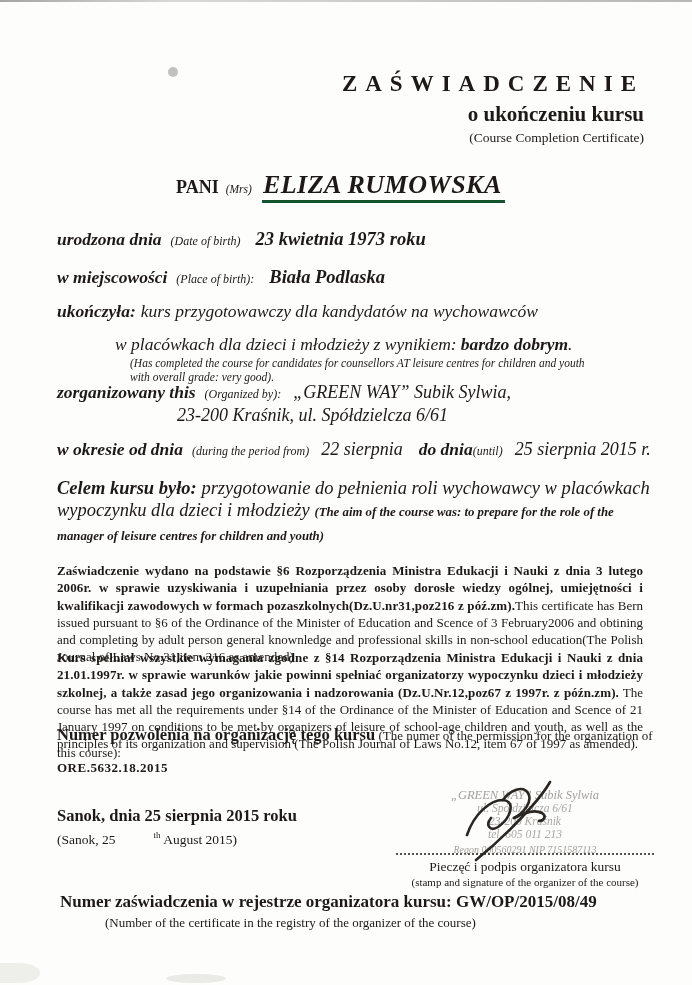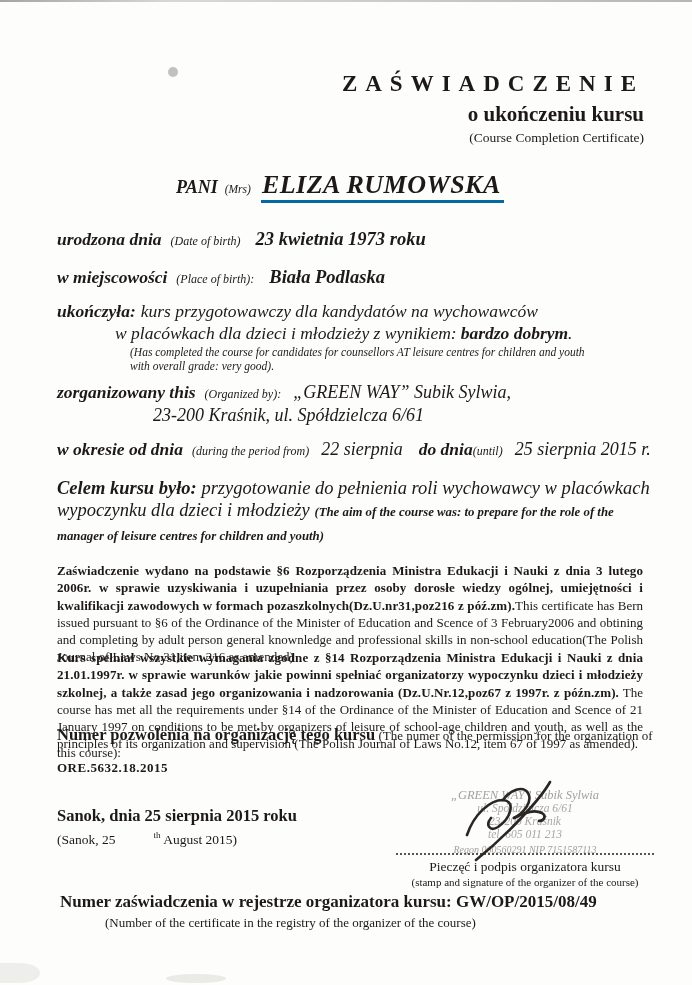--- a/index.html
+++ b/index.html
@@ -17,41 +17,41 @@
     background:#ececе8;background:#ececе8;background:#ececE8;border-radius:0 60% 60% 0;opacity:.9;}
   .smudge-bm{position:absolute;left:166px;top:974px;width:60px;height:9px;
     background:#eaeae6;border-radius:50%;}
   
   .header{position:absolute;top:71px;left:0;width:644px;text-align:right;}
   .title{font-size:23px;font-weight:bold;letter-spacing:8px;white-space:nowrap;}
   .subtitle{font-size:21px;font-weight:bold;margin-top:5px;}
   .subtitle-en{font-size:13.5px;margin-top:3px;}
   
   .recipient{position:absolute;top:170px;left:176px;white-space:nowrap;}
-  .pani{font-style:italic;font-weight:bold;font-size:18px;}
+  .pani{font-weight:bold;font-size:18px;}
   .mrs{font-style:italic;font-size:11.5px;margin-left:3px;}
   .name{font-style:italic;font-weight:bold;font-size:26px;margin-left:6px;
-    border-bottom:3px solid #0369a1;padding:0 3px 1px 1px;letter-spacing:.5px;}
+    border-bottom:3px solid #14532d;padding:0 3px 1px 1px;letter-spacing:.5px;}
   
   .row{position:absolute;left:57px;white-space:nowrap;}
   .lbl{font-style:italic;font-weight:bold;font-size:17.5px;}
   .en-sm{font-style:italic;font-size:12px;margin-left:5px;}
   .val{font-style:italic;font-weight:bold;font-size:18.5px;margin-left:11px;}
   .val-reg{font-style:italic;font-size:18px;margin-left:8px;}
   .row-birth{top:229px;}
   .row-birthplace{top:267px;}
   .completion{position:absolute;left:57px;top:301px;}
   .completion .l1{white-space:nowrap;}
   .completion .txt{font-style:italic;font-size:17.5px;margin-left:5px;}
-  .completion .l2{margin-left:58px;margin-top:1px;white-space:nowrap;font-style:italic;font-size:17.5px;}
+  .completion .l2{margin-left:58px;margin-top:12px;white-space:nowrap;font-style:italic;font-size:17.5px;}
   .completion .grade{font-weight:bold;margin-left:4px;}
   .completion .en-block{margin-left:73px;margin-top:2px;font-style:italic;font-size:11.5px;line-height:13.5px;}
   .organizer{position:absolute;left:57px;top:382px;}
   .organizer .l1{white-space:nowrap;}
-  .organizer .l2{margin-left:96px;margin-top:2px;font-style:italic;font-size:18px;white-space:nowrap;}
+  .organizer .l2{margin-left:120px;margin-top:2px;font-style:italic;font-size:18px;white-space:nowrap;}
   .period{top:439px;text-align:center;}
   .period .lbl2{font-style:italic;font-weight:bold;font-size:17.5px;margin-left:12px;}
   .period .en0{margin-left:0;}
   .aim{position:absolute;left:57px;top:477px;width:606px;
     font-style:italic;font-size:18.5px;line-height:22px;}
   .aim .lbl-big{font-weight:bold;}
   .aim .en-b{font-weight:bold;font-size:12.8px;}
   .legal{position:absolute;left:57px;width:586px;font-size:13px;line-height:17.3px;text-align:justify;}
   .legal b{letter-spacing:.1px;}
   .legal-1{top:549px;}

